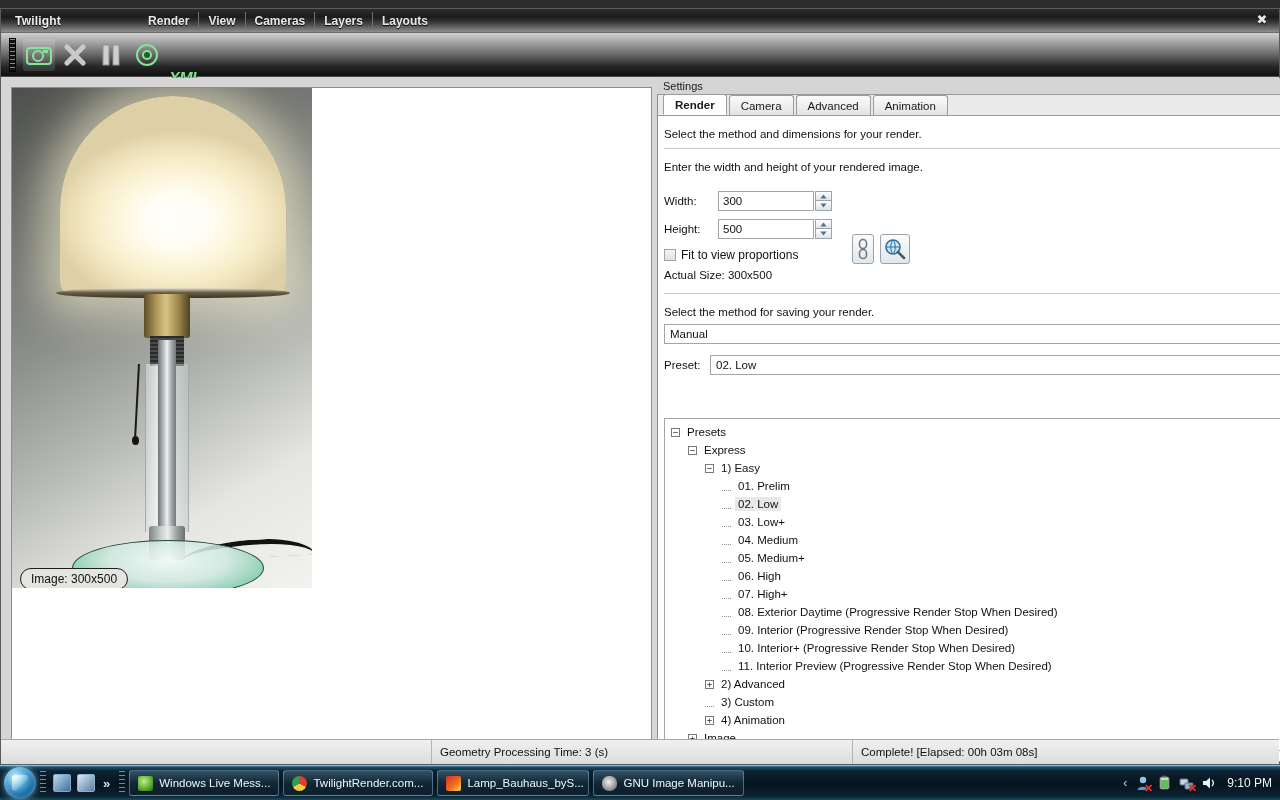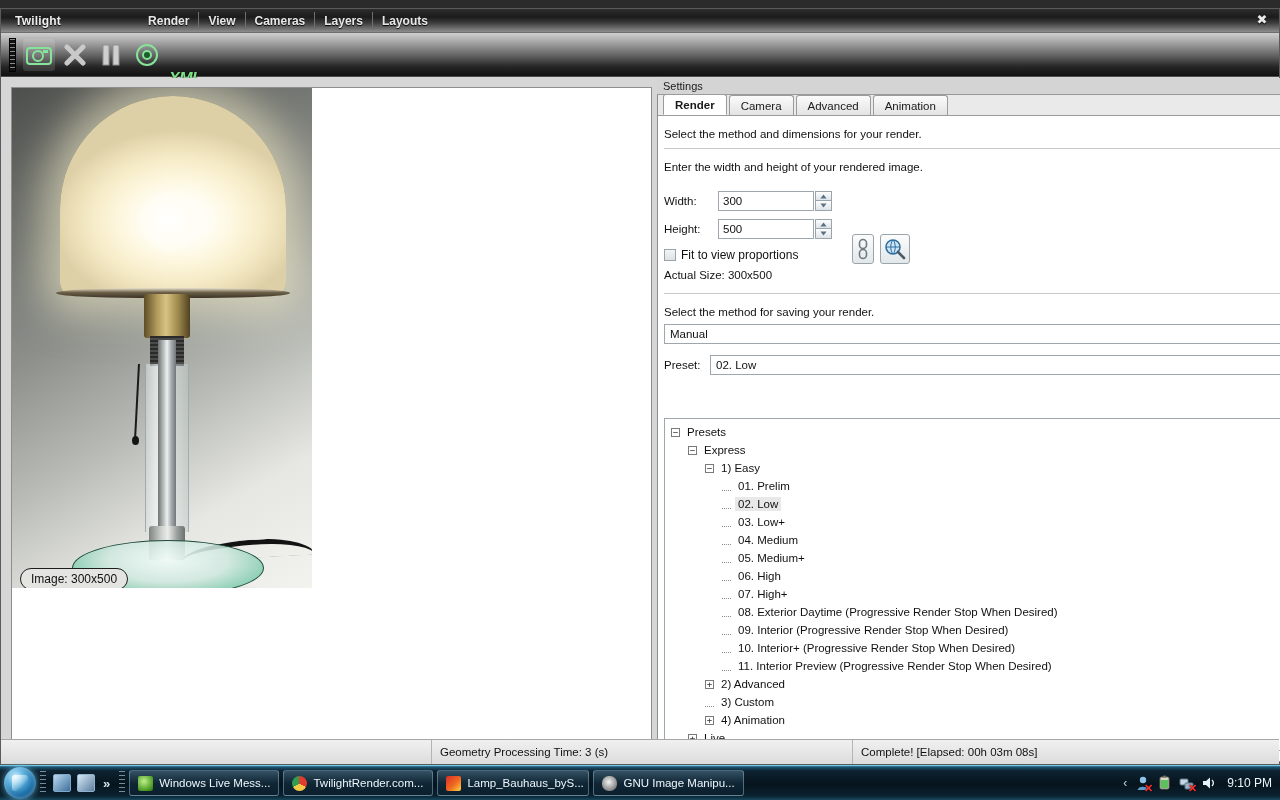--- a/index.html
+++ b/index.html
@@ -611,21 +611,21 @@
                 <div class="tnode" style="padding-left: 34px;">
                   <span class="stub"></span>
                   <span class="lbl">3) Custom</span>
                 </div>
                 <div class="tnode" style="padding-left: 34px;">
                   <span class="toggle">+</span>
                   <span class="lbl">4) Animation</span>
                 </div>
                 <div class="tnode" style="padding-left: 17px;">
                   <span class="toggle">+</span>
-                  <span class="lbl">Live</span>
+                  <span class="lbl">Image</span>
                 </div>
               </div>
           </div>
         </div>
       </div>
     </div>
 
     <div class="statusbar">
       <div class="sb-seg" style="width:430px;"></div>
       <div class="sb-sep"></div>

